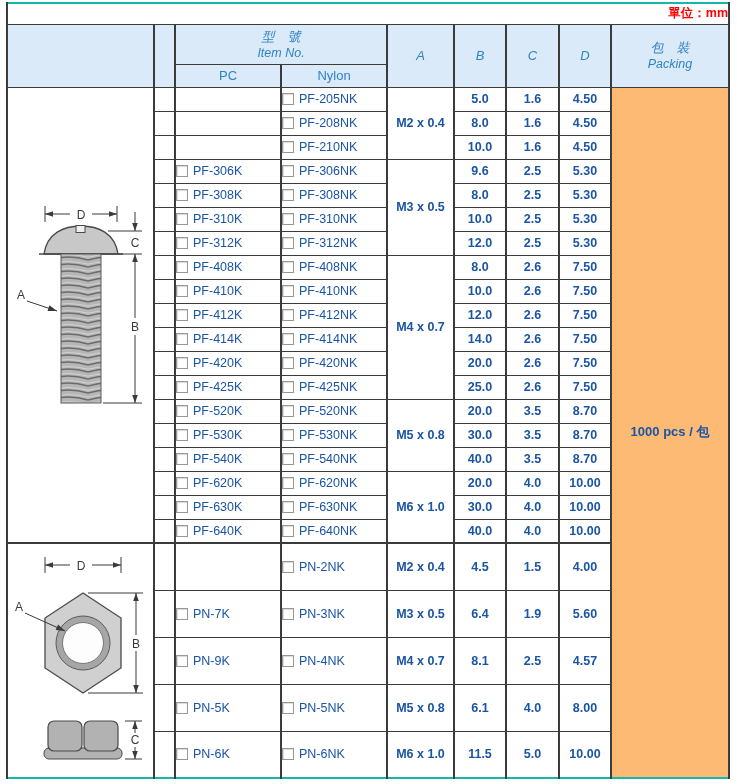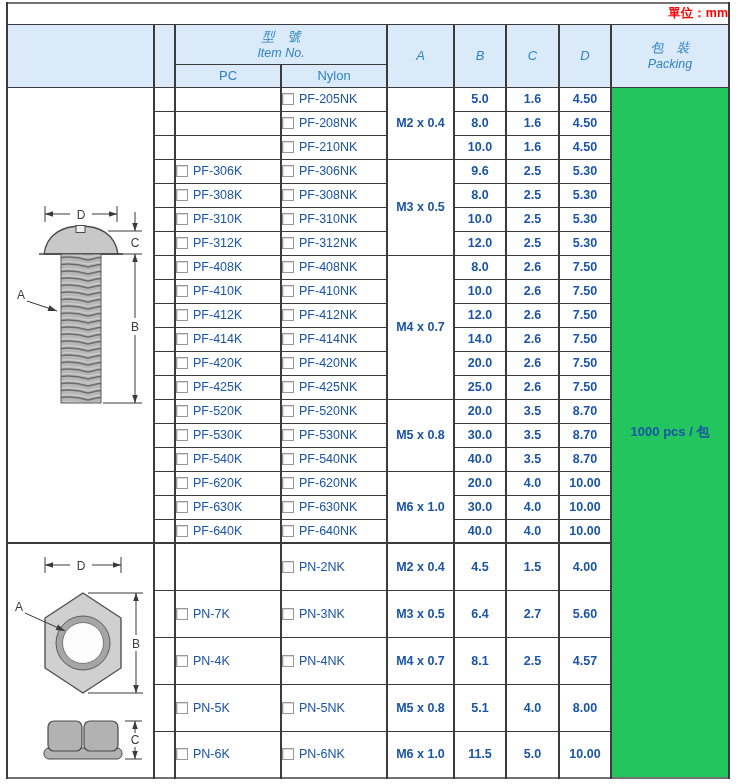--- a/index.html
+++ b/index.html
@@ -1,19 +1,19 @@
 <!DOCTYPE html>
 <html style="--blue: #1a54a5; --hblue: #2f83c5; --hbg: #dbeaf8; --red: #ff0000; --bord: #3b3b3b;"><head>
 <meta charset="utf-8">
 <style>
   html,body{margin:0;padding:0;background:#fff;}
   body{width:737px;height:784px;overflow:hidden;font-family:"Liberation Sans","DejaVu Sans",sans-serif;}
   :root{--blue:#1a54a5;--hblue:#2f83c5;--hbg:#dbeaf8;--red:#ff0000;--bord:#3b3b3b;}
   .page{padding:2px 6px 0 6px;}
-  table.spec{border-collapse:collapse;table-layout:fixed;width:723px;border:2px solid #737373;}
+  table.spec{border-collapse:collapse;table-layout:fixed;width:723px;border:2px solid #14b8a6;}
   table.spec td{border:1px solid var(--bord);border-left-width:2px;border-right-width:2px;
     padding:0;vertical-align:middle;overflow:hidden;}
   tr.unit-row{height:21px;}
   td.unit-cell{text-align:right;padding-right:6px;color:var(--red);font-weight:bold;
     font-size:12.5px;border-bottom-width:1px;background:#fff;}
   tr.head td{background:var(--hbg);color:var(--hblue);text-align:center;font-size:13px;}
   tr.head-top{height:40px;font-style:italic;}
   tr.head-sub{height:23px;}
   td.hb2{border-bottom-width:2px;}
   .h-zh{font-size:13px;line-height:17px;}
@@ -21,21 +21,21 @@
   tr.screw-row{height:24px;}
   tr.nut-row{height:47px;}
   tr.section-start td{border-top-width:2px;}
   td.img-cell{text-align:center;vertical-align:middle;background:#fff;}
   td.narrow-cell{background:#fff;}
   td.item-cell{text-align:left;padding-left:7px;white-space:nowrap;}
   .cb{display:inline-block;width:10px;height:10px;background:#fff;border:1px solid #989898;
     box-shadow:inset 1px 1px 1px rgba(0,0,0,0.15);margin-right:5px;vertical-align:-1px;cursor:pointer;}
   .item-label{color:var(--blue);font-weight:normal;font-size:12.5px;vertical-align:1px;}
   td.spec-cell,td.num{color:var(--blue);font-weight:bold;font-size:12.5px;text-align:center;}
-  td.packing-cell{color:var(--blue);font-weight:bold;font-size:13px;text-align:center;background:#22c55e;}
+  td.packing-cell{color:var(--blue);font-weight:bold;font-size:13px;text-align:center;background:#fdba74;}
   svg text{font-family:"Liberation Sans","DejaVu Sans",sans-serif;font-size:12px;fill:#3a3a3a;font-weight:normal;}
   svg .dim{stroke:#3a3a3a;stroke-width:1;fill:none;}
   svg .ah{fill:#3a3a3a;stroke:none;}
 </style>
 </head>
 <body>
 
 <div class="page">
   <table class="spec">
     <colgroup>
@@ -296,38 +296,38 @@
           <td class="num">4.5</td>
           <td class="num">1.5</td>
           <td class="num">4.00</td>
         </tr>
         <tr class="nut-row">
           <td class="narrow-cell"></td>
           <td class="item-cell"><span class="cb"></span><span class="item-label">PN-7K</span></td>
           <td class="item-cell"><span class="cb"></span><span class="item-label">PN-3NK</span></td>
           <td class="spec-cell" rowspan="1">M3 x 0.5</td>
           <td class="num">6.4</td>
-          <td class="num">2.7</td>
+          <td class="num">1.9</td>
           <td class="num">5.60</td>
         </tr>
         <tr class="nut-row">
           <td class="narrow-cell"></td>
-          <td class="item-cell"><span class="cb"></span><span class="item-label">PN-4K</span></td>
+          <td class="item-cell"><span class="cb"></span><span class="item-label">PN-9K</span></td>
           <td class="item-cell"><span class="cb"></span><span class="item-label">PN-4NK</span></td>
           <td class="spec-cell" rowspan="1">M4 x 0.7</td>
           <td class="num">8.1</td>
           <td class="num">2.5</td>
           <td class="num">4.57</td>
         </tr>
         <tr class="nut-row">
           <td class="narrow-cell"></td>
           <td class="item-cell"><span class="cb"></span><span class="item-label">PN-5K</span></td>
           <td class="item-cell"><span class="cb"></span><span class="item-label">PN-5NK</span></td>
           <td class="spec-cell" rowspan="1">M5 x 0.8</td>
-          <td class="num">5.1</td>
+          <td class="num">6.1</td>
           <td class="num">4.0</td>
           <td class="num">8.00</td>
         </tr>
         <tr class="nut-row">
           <td class="narrow-cell"></td>
           <td class="item-cell"><span class="cb"></span><span class="item-label">PN-6K</span></td>
           <td class="item-cell"><span class="cb"></span><span class="item-label">PN-6NK</span></td>
           <td class="spec-cell" rowspan="1">M6 x 1.0</td>
           <td class="num">11.5</td>
           <td class="num">5.0</td>

